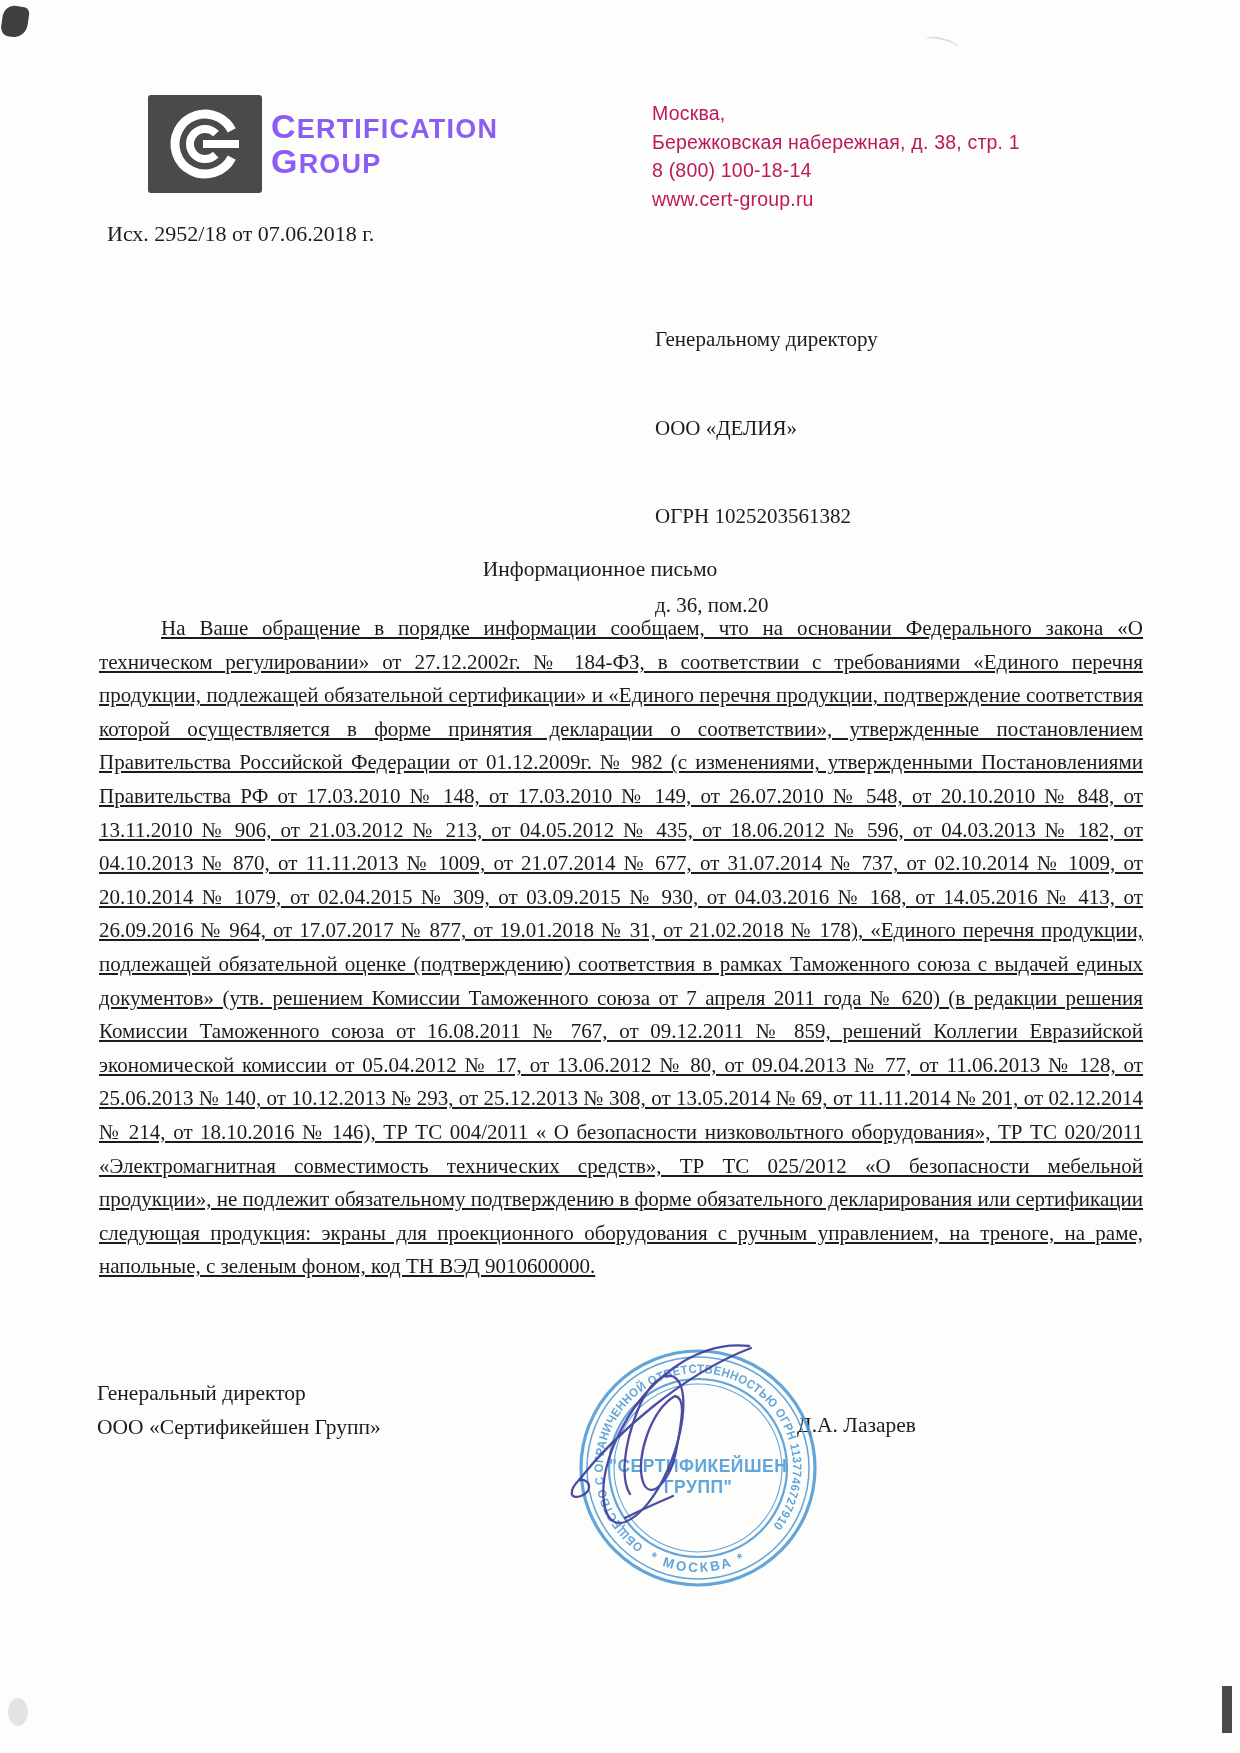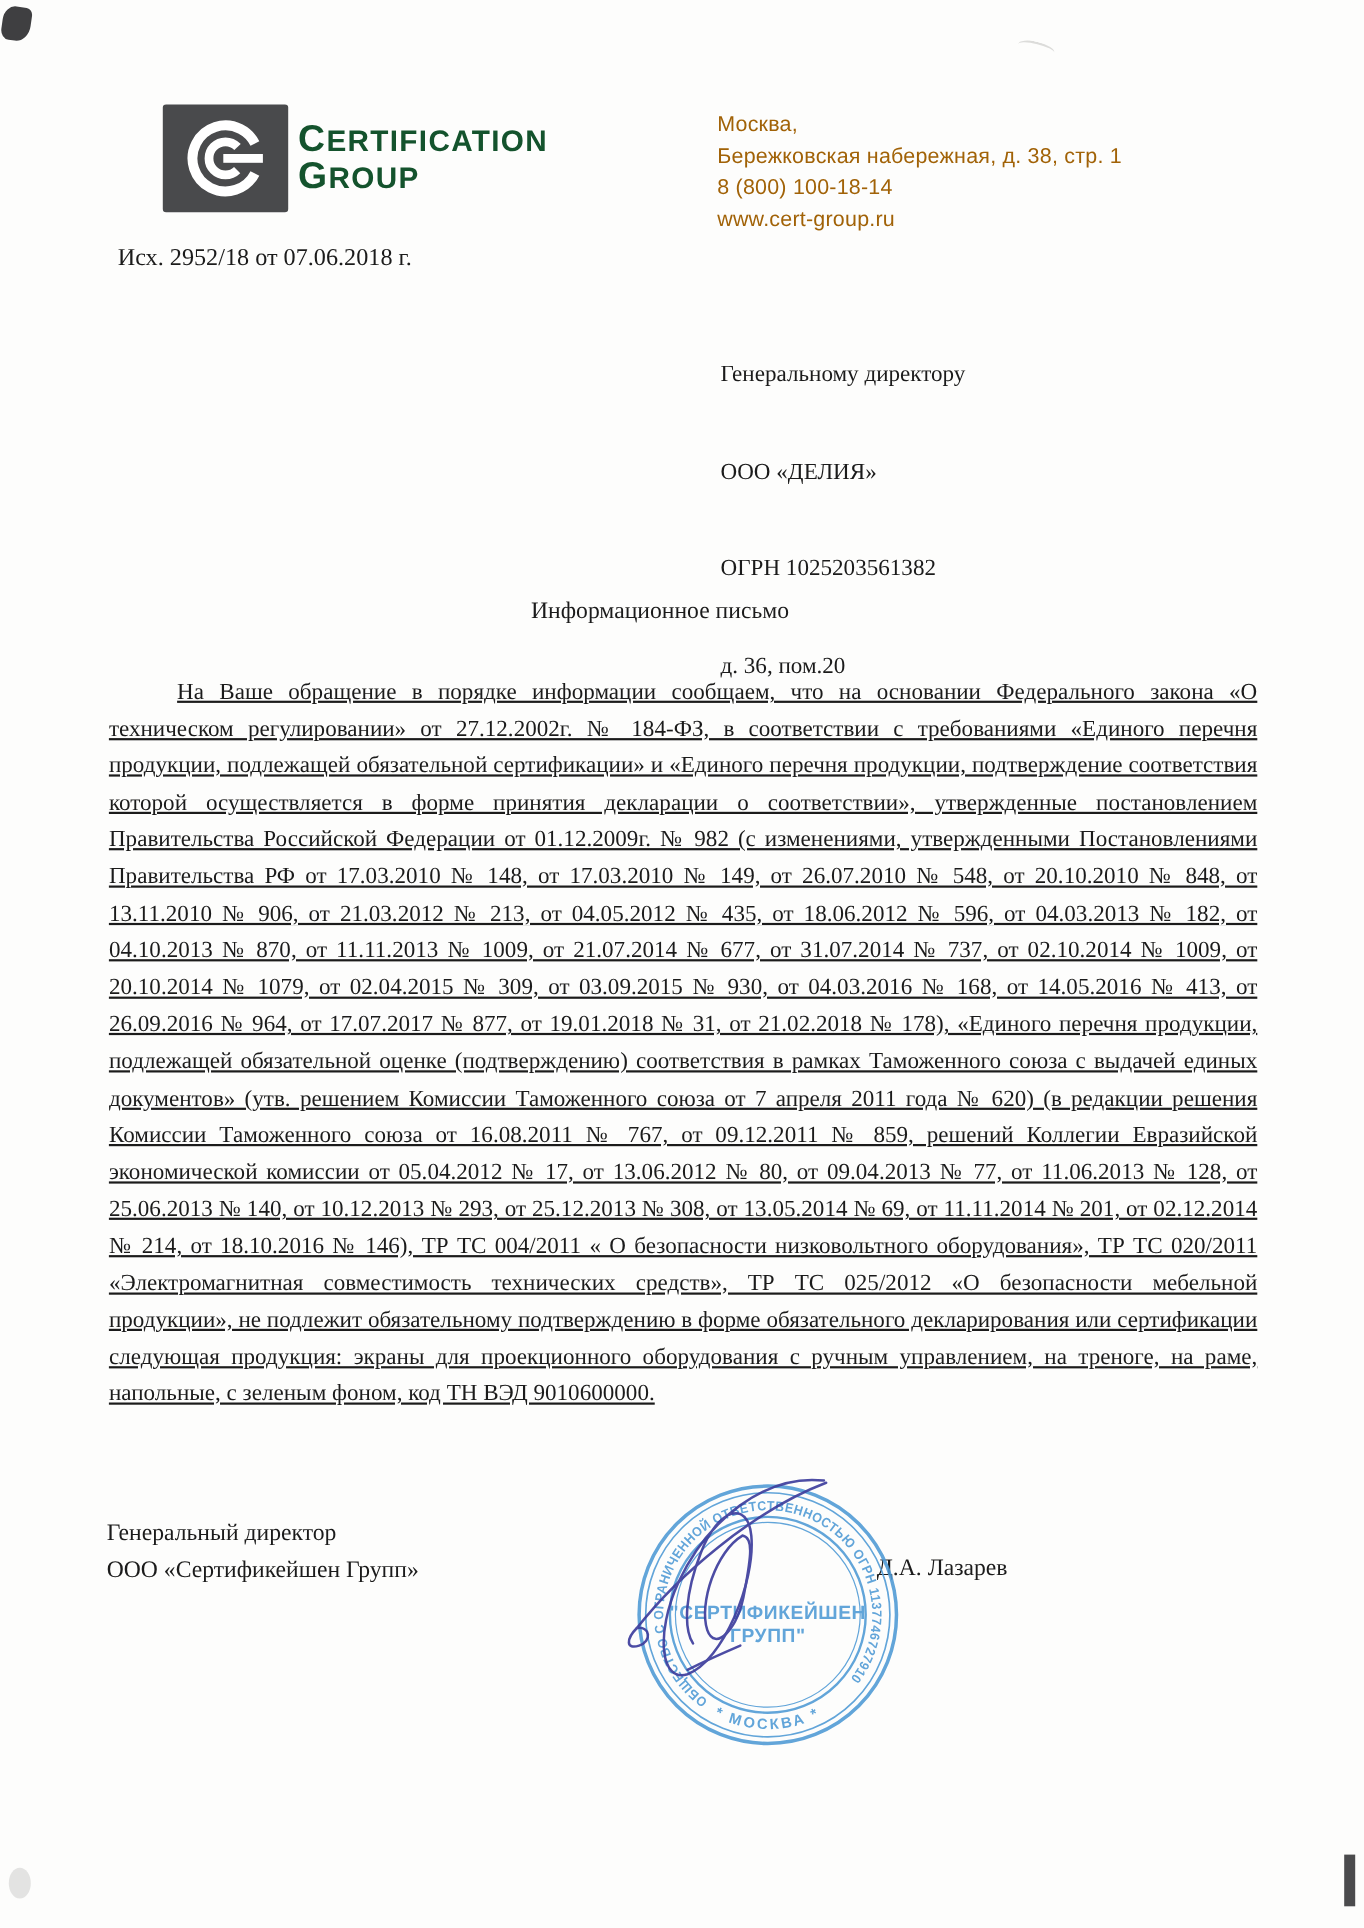--- a/index.html
+++ b/index.html
@@ -14,37 +14,37 @@
   }
   
   .logo-square{
     position:absolute;left:148px;top:95px;width:114px;height:98px;
     background:#494a4c;border-radius:3px;
   }
   .logo-square svg{position:absolute;left:0;top:0;}
   .logo-wordmark{
     position:absolute;left:271px;top:110px;
     font-family:"Liberation Sans", sans-serif;
-    font-weight:bold;color:#14532d;
+    font-weight:bold;color:#8b5cf6;
     font-size:27px;line-height:32px;letter-spacing:1.2px;
   }
   .logo-wordmark div::first-letter{font-size:34px;}
   .contact{
     position:absolute;left:652px;top:99px;
     font-family:"Liberation Sans", sans-serif;
-    font-size:19.5px;line-height:28.6px;color:#a16207;letter-spacing:0.2px;
+    font-size:19.5px;line-height:28.6px;color:#be185d;letter-spacing:0.2px;
   }
   .ref-line{position:absolute;left:107px;top:221px;font-size:22px;text-align:right;}
   .recipient{
     position:absolute;left:655px;top:266px;
     font-size:21px;line-height:29.5px;white-space:pre-wrap;
   }
   
   .title{
-    position:absolute;left:80px;top:543px;width:1040px;
+    position:absolute;left:80px;top:557px;width:1040px;
     text-align:center;font-size:21.5px;
   }
   .body-text{
     position:absolute;left:99px;top:591px;width:1044px;
     font-size:21px;line-height:33.6px;
     text-align:justify;text-indent:62px;text-decoration:underline;
   }
   .sign-block{
     position:absolute;left:97px;top:1376px;
     font-size:21.5px;line-height:34px;

